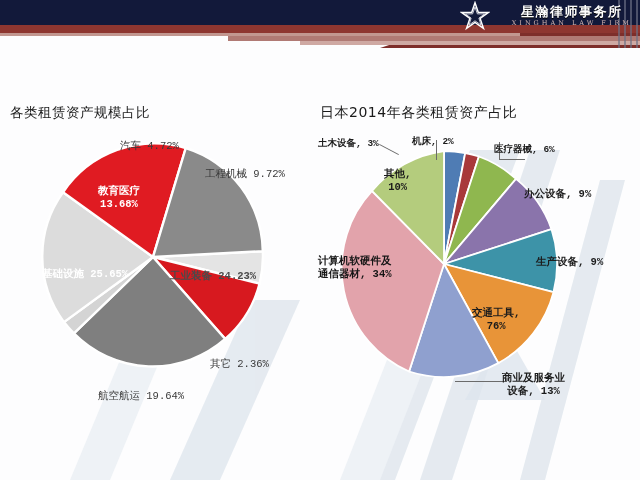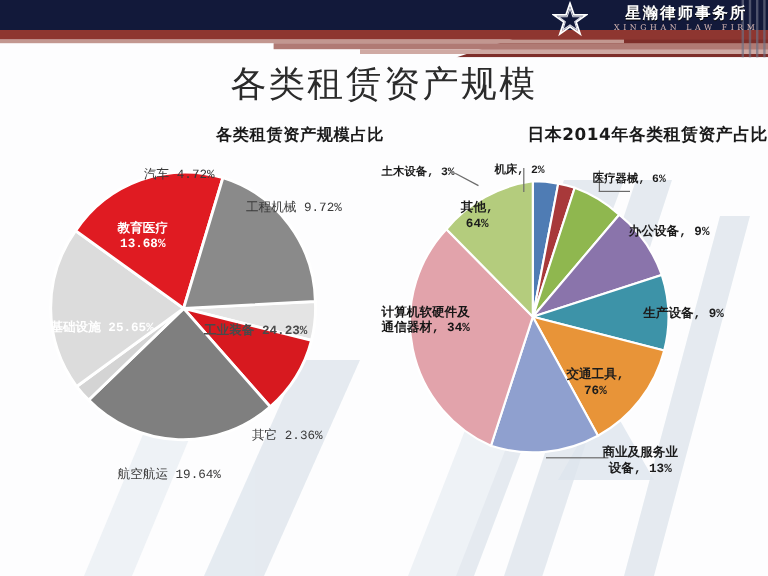--- a/index.html
+++ b/index.html
@@ -39,23 +39,23 @@
   
   .slide-title{position:absolute;left:0;top:50px;width:640px;text-align:center;
     font-family:"DejaVu Sans","Liberation Sans",sans-serif;
     font-size:30px;color:#2b2b2b;letter-spacing:2px;font-weight:normal;}
 
   
   .panel{position:absolute;}
   .panel-left{left:10px;top:100px;width:310px;height:340px;}
   .panel-right{left:320px;top:100px;width:320px;height:340px;}
 
-  .chart-title{position:absolute;width:100%;text-align:right;top:4px;
+  .chart-title{position:absolute;width:100%;text-align:left;top:4px;
     font-family:"DejaVu Sans","Liberation Sans",sans-serif;
-    font-size:13.5px;font-weight:bold;color:#1a1a1a;letter-spacing:.5px;}
+    font-size:13.5px;font-weight:normal;color:#1a1a1a;letter-spacing:.5px;}
   .chart-title.rt{font-size:14px;}
 
   .pie-wrap{position:absolute;}
   .pie-left{left:28px;top:42px;width:230px;height:230px;}
   .pie-right{left:8px;top:48px;width:232px;height:232px;}
 
   
   .lbl{position:absolute;font-family:Liberation Mono, monospace;
     white-space:pre;line-height:1.22;}
   .lbl-l{font-size:10.5px;color:#3a3a3a;}
@@ -107,21 +107,20 @@
         <polygon points="50,6 61,38 95,38 67,58 78,91 50,71 22,91 33,58 5,38 39,38" fill="none" stroke="#ffffff" stroke-width="5"></polygon>
         <polygon points="50,20 58,43 82,43 63,57 70,80 50,66 30,80 37,57 18,43 42,43" fill="none" stroke="#dcdce6" stroke-width="3"></polygon>
       </svg>
       <span class="logo-txt">
         <span class="logo-cn">星瀚律师事务所</span>
         <span class="logo-en">XINGHAN LAW FIRM</span>
       </span>
     </div>
   </div>
 
-  <div class="slide-title">各类租赁资产规模</div>
 
   <div class="panel panel-left">
     <div class="chart-title">各类租赁资产规模占比</div>
 
     <div class="pie-wrap pie-left">
       <svg width="230" height="230" viewBox="0 0 230 230">
 
         <g stroke="#ffffff" stroke-width="2.4">
 
           <path fill="#e4e4e4" d="M115,115 L224.8,109.2 A110,110 0 0,1 221.6,141.6 Z"></path>
@@ -191,16 +190,16 @@
     <div class="lbl lbl-r sm" style="left:174px;top:44px;">医疗器械, 6%</div>
     <div class="lbl lbl-r" style="left:204px;top:88px;">办公设备, 9%</div>
     <div class="lbl lbl-r" style="left:216px;top:156px;">生产设备, 9%</div>
     <div class="lbl lbl-r" style="left:152px;top:207px;text-align:center;">交通工具,
 76%</div>
     <div class="lbl lbl-r" style="left:182px;top:272px;text-align:center;">商业及服务业
 设备, 13%</div>
     <div class="lbl lbl-r" style="left:-2px;top:155px;color:#151515;">计算机软硬件及
 通信器材, 34%</div>
     <div class="lbl lbl-r" style="left:64px;top:68px;text-align:center;">其他,
-64%</div>
+10%</div>
   </div>
 
 </div>
 
 </body></html>

